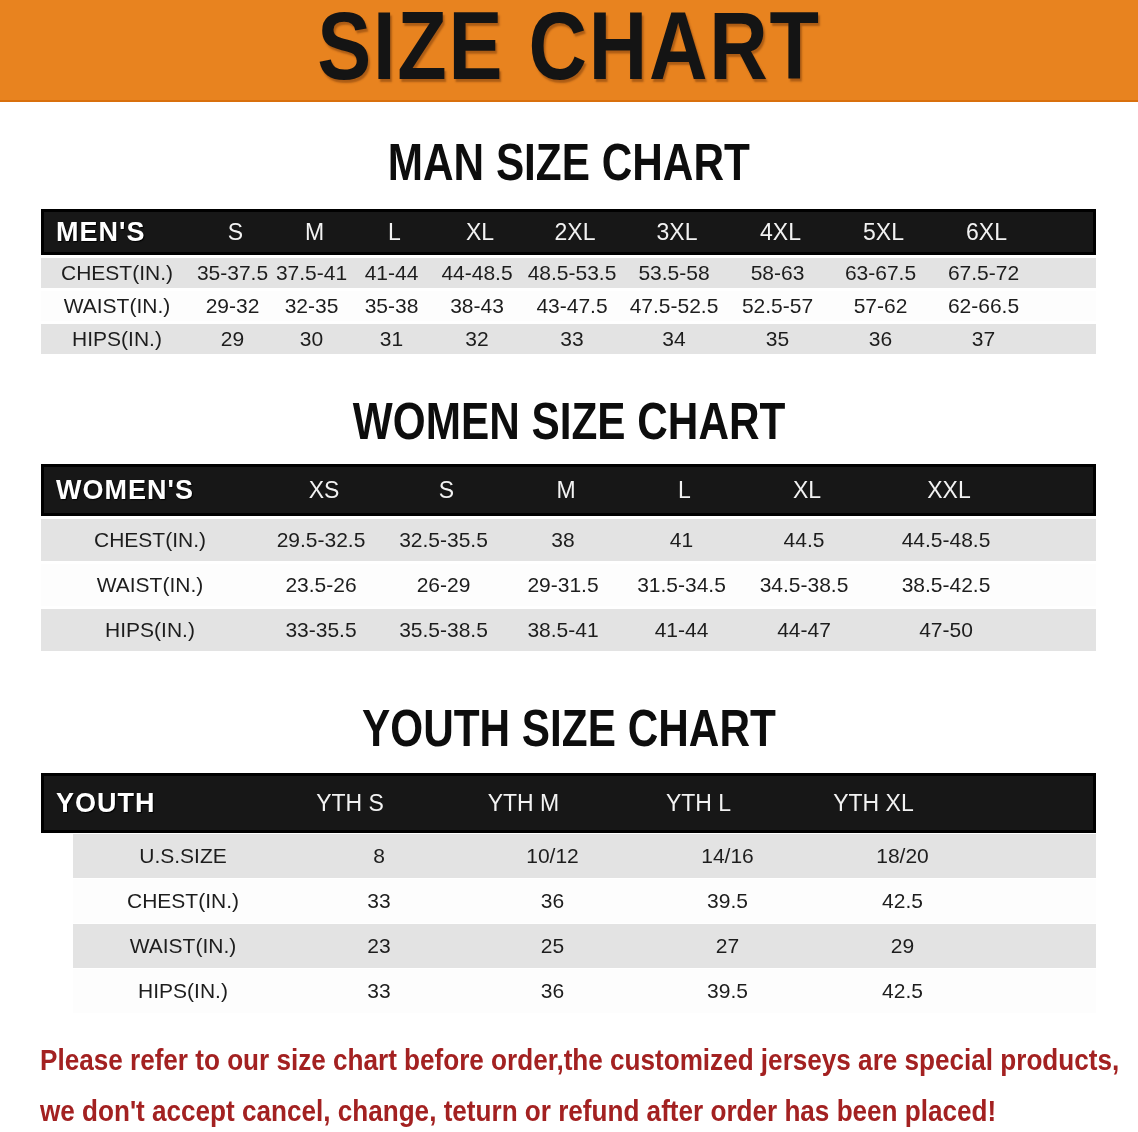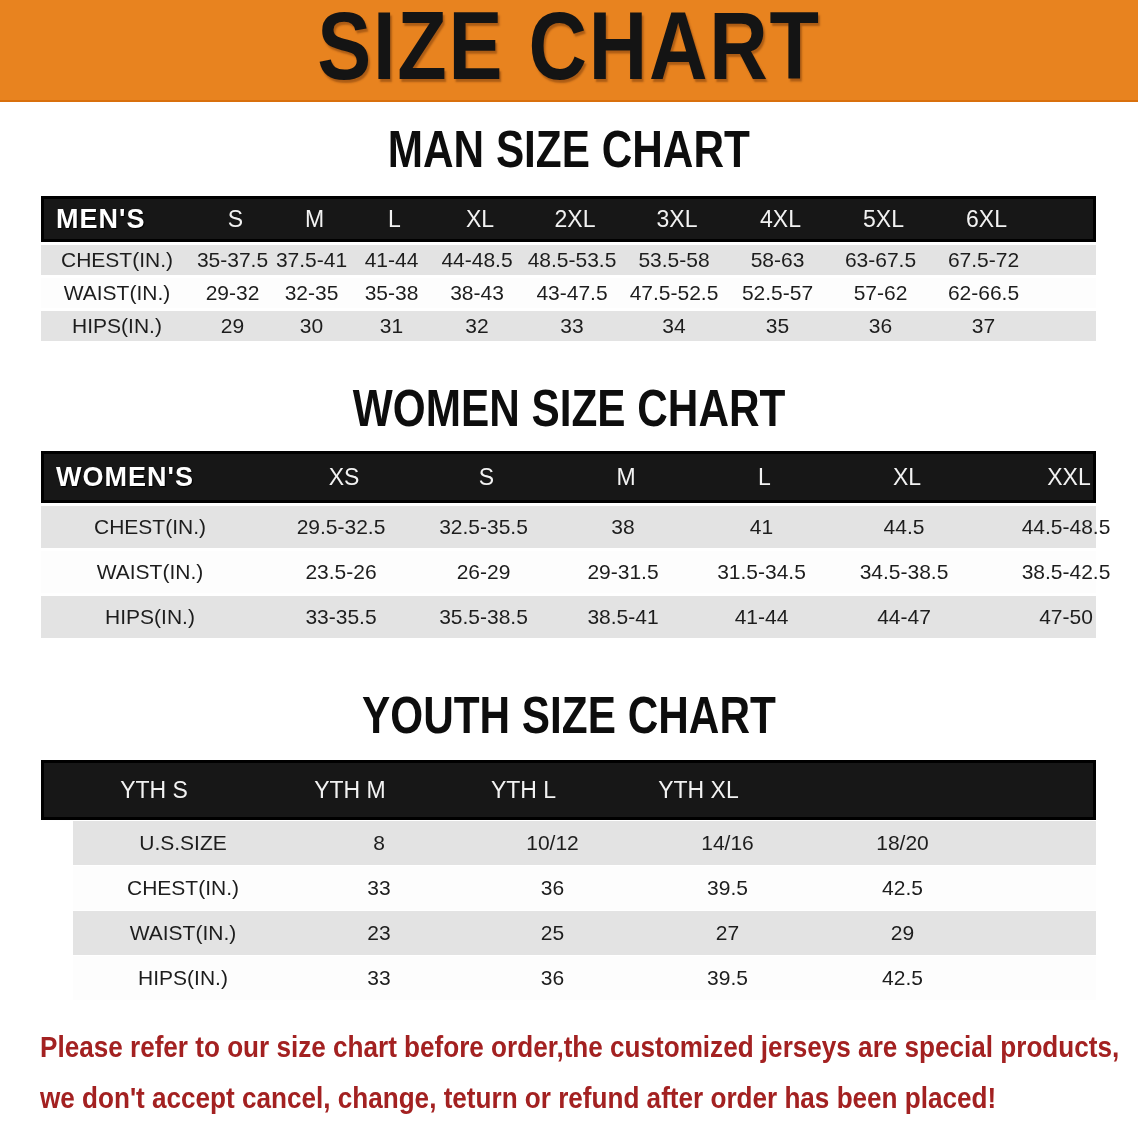--- a/index.html
+++ b/index.html
@@ -23,21 +23,21 @@
     transform:scale(0.88,1.05);transform-origin:center;
     text-shadow:2px 2px 2px rgba(60,20,0,0.35);
     white-space:nowrap;
   }
   
   .section-heading{
     text-align:center;font-size:46px;font-weight:bold;color:#0d0d0d;
     letter-spacing:0px;white-space:nowrap;
   }
   .section-heading span{display:inline-block;transform:scale(0.92,1.12);}
-  .heading-men{margin-top:20px;}
+  .heading-men{margin-top:33px;}
   .heading-women{margin-top:40px;}
   .heading-youth{margin-top:50px;}
   
   .size-table{width:1055px;margin-left:41px;}
   .t-men{margin-top:18px;}
   .t-women{margin-top:16px;}
   .t-youth{margin-top:18px;}
   .thead{
     display:grid;align-items:center;
     background:#171717;color:#ffffff;
@@ -62,21 +62,21 @@
   }
   .row-shaded{background:#E3E3E3;}
   .row-plain{background:#FDFDFD;}
   .t-men .trow{height:30px;margin-top:3px;}
   .t-women .trow{height:42px;margin-top:3px;}
   .t-youth .trow{height:44px;margin-top:1px;margin-left:32px;}
   .rlabel{text-align:center;font-size:21px;color:#1d1d1d;white-space:nowrap;}
   .cell{text-align:center;white-space:nowrap;}
   
   .men-grid{grid-template-columns:152px 79px 79px 81px 90px 100px 104px 103px 103px 103px 1fr;margin-top:20px;}
-  .women-grid{grid-template-columns:218px 124px 121px 118px 119px 126px 158px 1fr;gap:20px;}
+  .women-grid{grid-template-columns:218px 124px 121px 118px 119px 126px 158px 1fr;}
   .youth-grid{grid-template-columns:220px 172px 175px 175px 175px 1fr;}
   
   .footer{
     margin-top:22px;padding-left:40px;
     color:#A32121;font-size:29px;line-height:1.75;font-weight:bold;
   }
   .footer-line{transform:scaleX(0.9);transform-origin:left center;white-space:nowrap;}
 </style>
 </head>
 <body>
@@ -190,20 +190,21 @@
     <div></div>
   </div>
 </div>
 
 <div class="section-heading heading-youth">
   <span>YOUTH SIZE CHART</span>
 </div>
 
 <div class="size-table t-youth">
   <div class="thead thead-youth youth-grid">
+    <div class="hlabel">YOUTH</div>
     <div class="hsize">YTH S</div>
     <div class="hsize">YTH M</div>
     <div class="hsize">YTH L</div>
     <div class="hsize">YTH XL</div>
     <div></div>
   </div>
   <div class="trow row-shaded youth-grid">
     <div class="rlabel">U.S.SIZE</div>
     <div class="cell">8</div>
     <div class="cell">10/12</div>

